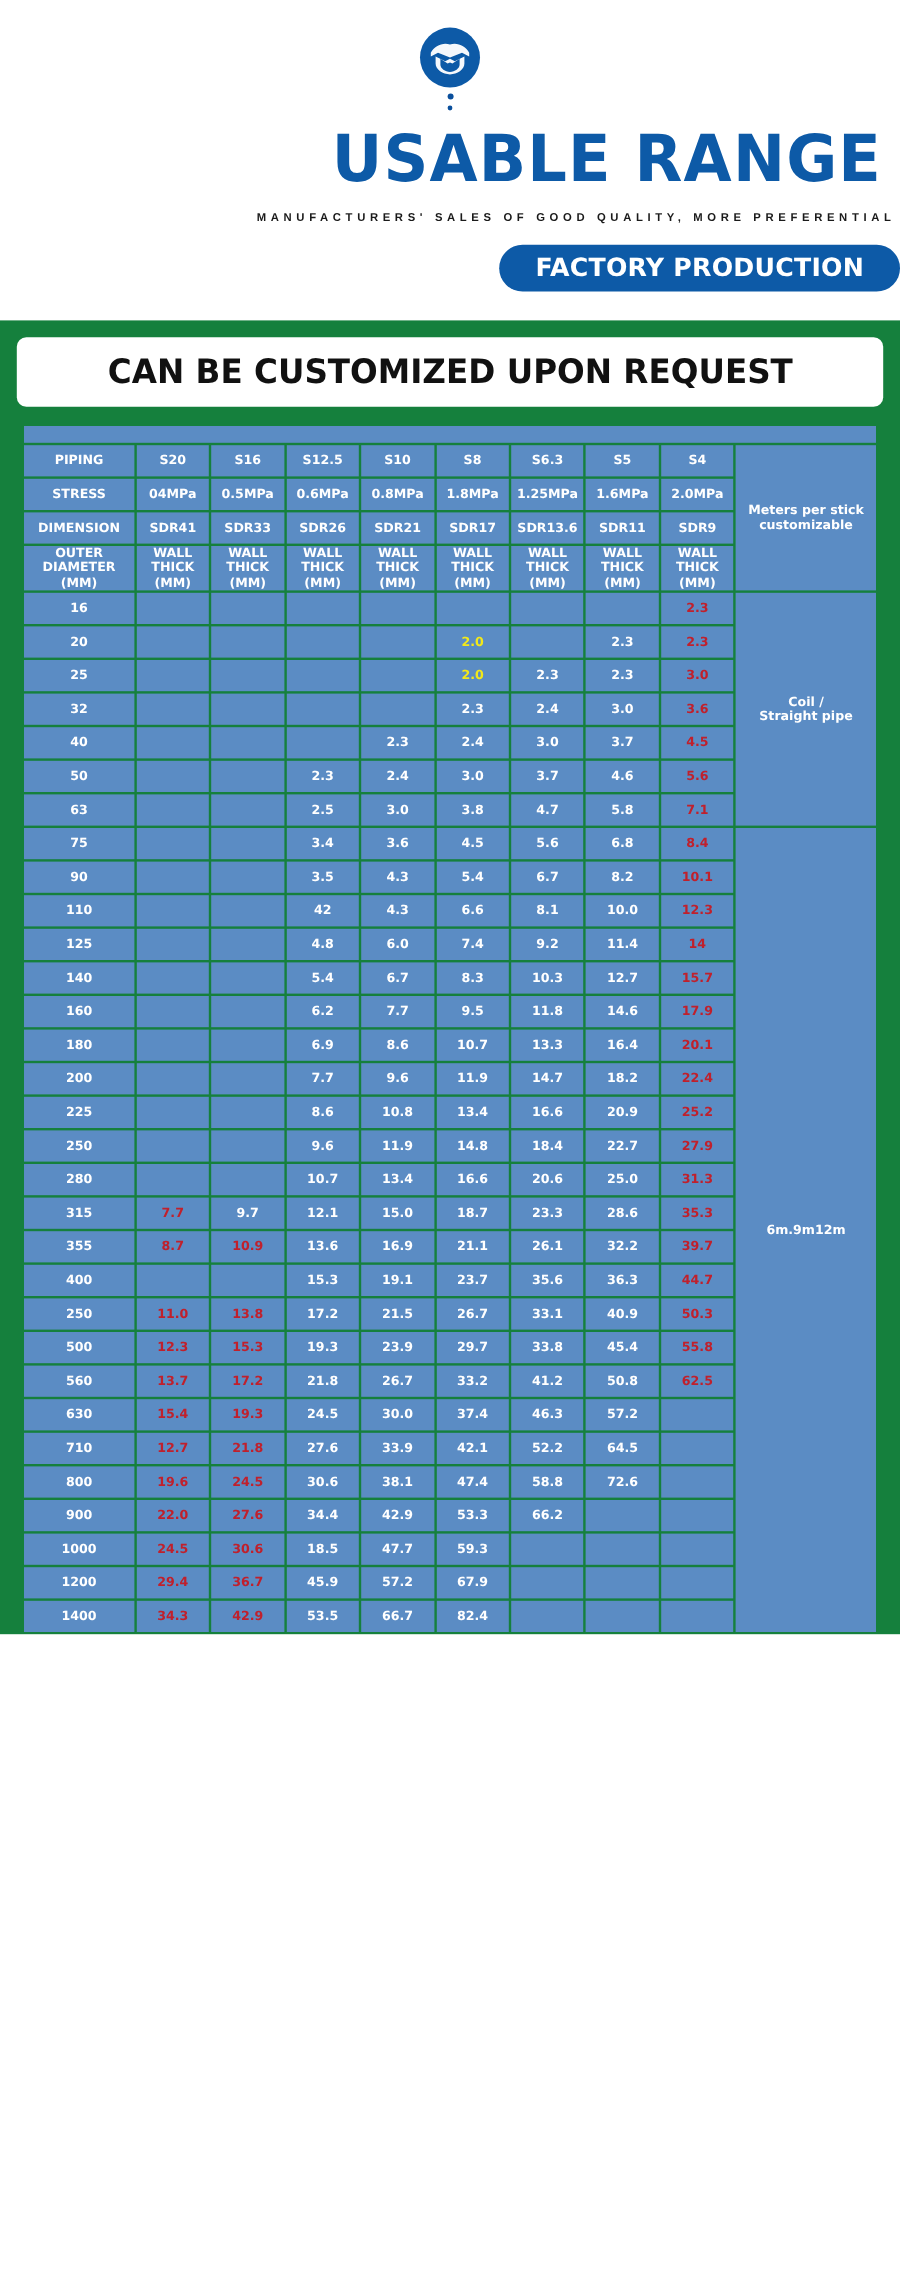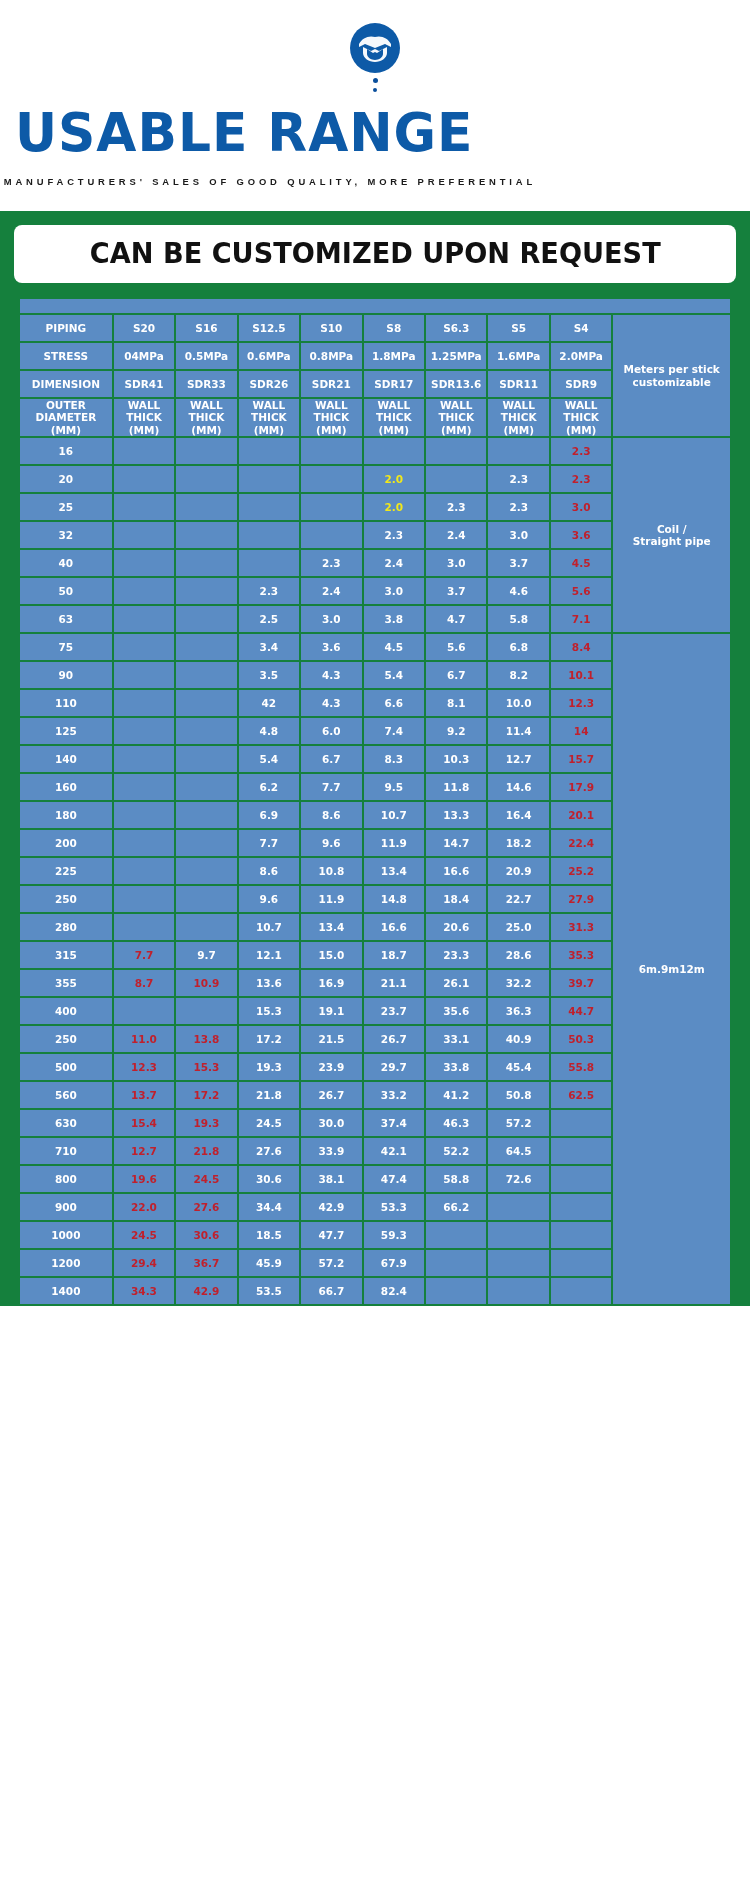--- a/index.html
+++ b/index.html
@@ -14,21 +14,21 @@
 
   .page {
     width: 750px;
     box-sizing: border-box;
     background: #ffffff;
     position: relative;
   }
 
   
   .header {
-    text-align: left;
+    text-align: right;
     padding-top: 22px;
     background: #ffffff;
   }
   .logo-wrap {
     display: flex;
     flex-direction: column;
     align-items: center;
     justify-content: center;
   }
   .logo-circle {
@@ -200,20 +200,23 @@
           <path d="M18 27 L24 31 L26 30 L28 31 L34 27 L34 32 C34 35, 30 38, 26 38 C22 38, 18 35, 18 32 Z" fill="#0d5aa7"></path>
         </svg>
       </span>
       <span class="logo-dots">
         <span class="logo-dot"></span>
         <span class="logo-dot small"></span>
       </span>
     </div>
     <div class="main-title">USABLE RANGE</div>
     <div class="sub-title">MANUFACTURERS' SALES OF GOOD QUALITY, MORE PREFERENTIAL</div>
+    <div>
+      <span class="pill">FACTORY PRODUCTION</span>
+    </div>
   </div>
 
   <div class="panel">
 
     <div class="banner">
       <span class="banner-text">CAN BE CUSTOMIZED UPON REQUEST</span>
     </div>
 
     <div class="table-wrap">
       <table class="spec">

